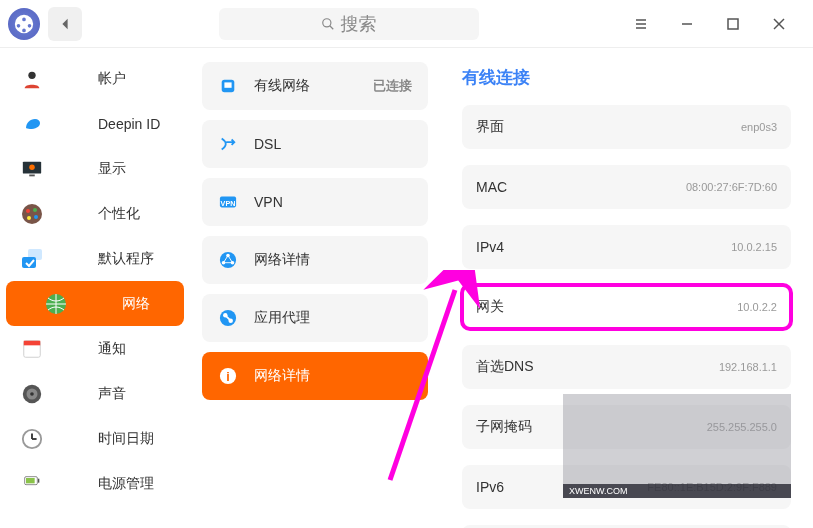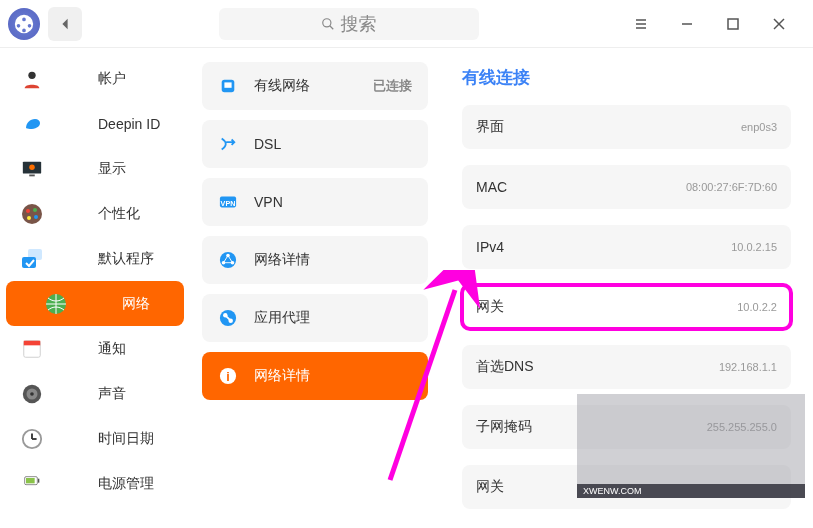--- a/index.html
+++ b/index.html
@@ -40,21 +40,21 @@
     .info-list { display: flex; flex-direction: column; gap: 16px; }
     .info-row { display: flex; align-items: center; height: 44px; padding: 0 14px; background: #f6f6f6; border-radius: 8px; }
     .info-key { font-size: 14px; color: #333; }
     .info-val { margin-left: auto; font-size: 11px; color: #999; }
     .highlight { outline: 4px solid #ff00e0; outline-offset: -2px; background: #fff; }
     
     
     .arrow-ann { position: absolute; left: 380px; top: 270px; pointer-events: none; }
     
     
-    .wm { position: absolute; right: 8px; bottom: 30px; width: 228px; height: 104px; background: rgba(150,150,160,0.45); display: flex; flex-direction: column; justify-content: flex-end; color: #fff; font-size: 9px; }
+    .wm { position: absolute; right: 22px; bottom: 30px; width: 228px; height: 104px; background: rgba(150,150,160,0.45); display: flex; flex-direction: column; justify-content: flex-end; color: #fff; font-size: 9px; }
     .wm-bar { background: rgba(40,40,50,0.8); padding: 2px 6px; display: flex; justify-content: space-between; }
   </style>
 </head>
 <body>
 
 <div class="title-bar">
   <div class="logo">
     <svg viewBox="0 0 24 24">
         <path d="M12 2a10 10 0 100 20 10 10 0 000-20zm0 3a2 2 0 110 4 2 2 0 010-4zm6 7a2 2 0 110 4 2 2 0 010-4zm-12 0a2 2 0 110 4 2 2 0 010-4zm6 5a2 2 0 110 4 2 2 0 010-4z"></path>
       </svg>
@@ -283,20 +283,24 @@
           <span class="info-key">网关</span>
           <span class="info-val">10.0.2.2</span>
         </div>
         <div class="info-row">
           <span class="info-key">首选DNS</span>
           <span class="info-val">192.168.1.1</span>
         </div>
         <div class="info-row">
           <span class="info-key">子网掩码</span>
           <span class="info-val">255.255.255.0</span>
+        </div>
+        <div class="info-row">
+          <span class="info-key">IPv6</span>
+          <span class="info-val">FE80::1E:B15D:2:9F:F889</span>
         </div>
         <div class="info-row">
           <span class="info-key">网关</span>
           <span class="info-val"></span>
         </div>
       </div>
   </div>
 </div>
 
 <svg class="arrow-ann" width="110" height="220" viewBox="0 0 110 220">

